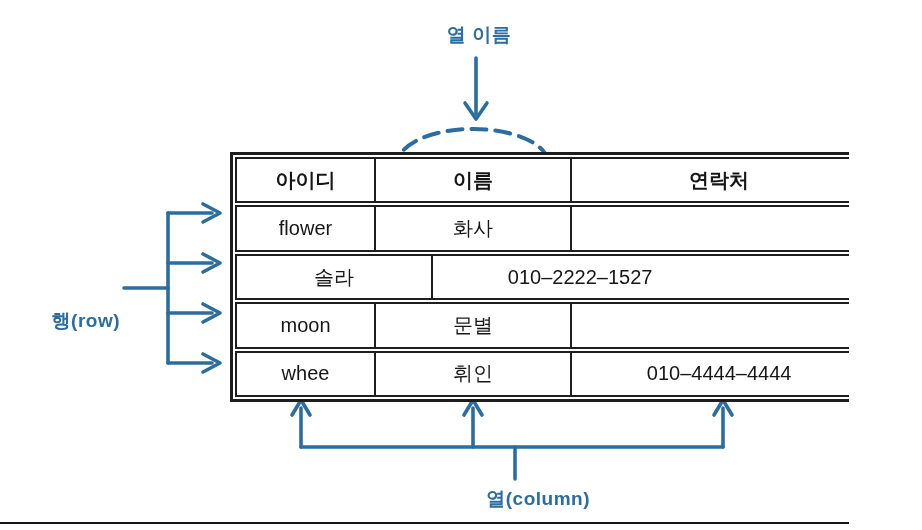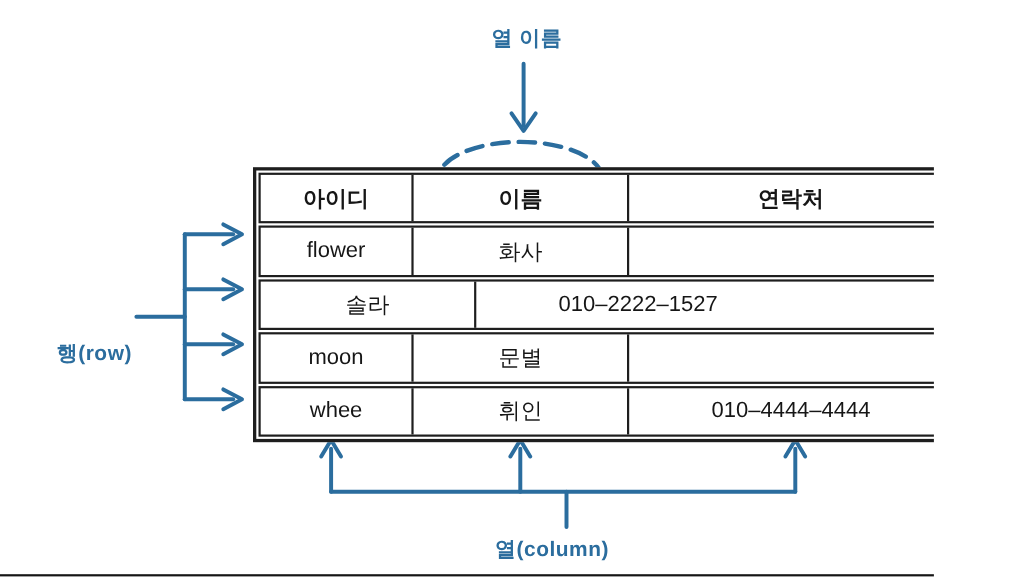--- a/index.html
+++ b/index.html
@@ -20,21 +20,21 @@
   .anno{
     position:absolute;
     color:var(--accent);
     font-weight:700;
     font-size:19px;
     letter-spacing:0.5px;
     white-space:nowrap;
   }
   .anno-top{left:414px;top:22px;width:130px;text-align:center;}
   .anno-row{left:18px;top:276px;width:102px;text-align:right;margin-top:32px;}
-  .anno-col{left:450px;top:486px;width:140px;text-align:left;}
+  .anno-col{left:450px;top:486px;width:140px;text-align:right;}
   
   svg.overlay{position:absolute;left:0;top:0;pointer-events:none;}
   .stroke{stroke:var(--accent);stroke-width:3.6;fill:none;stroke-linecap:round;stroke-linejoin:round;}
   .ellipse{stroke:var(--accent);stroke-width:4;fill:none;stroke-dasharray:15 9;stroke-linecap:round;}
   
   .dbtable{
     position:absolute;left:230px;top:152px;
     width:643px;height:250px;
     border:3px solid var(--border);
     box-sizing:border-box;

